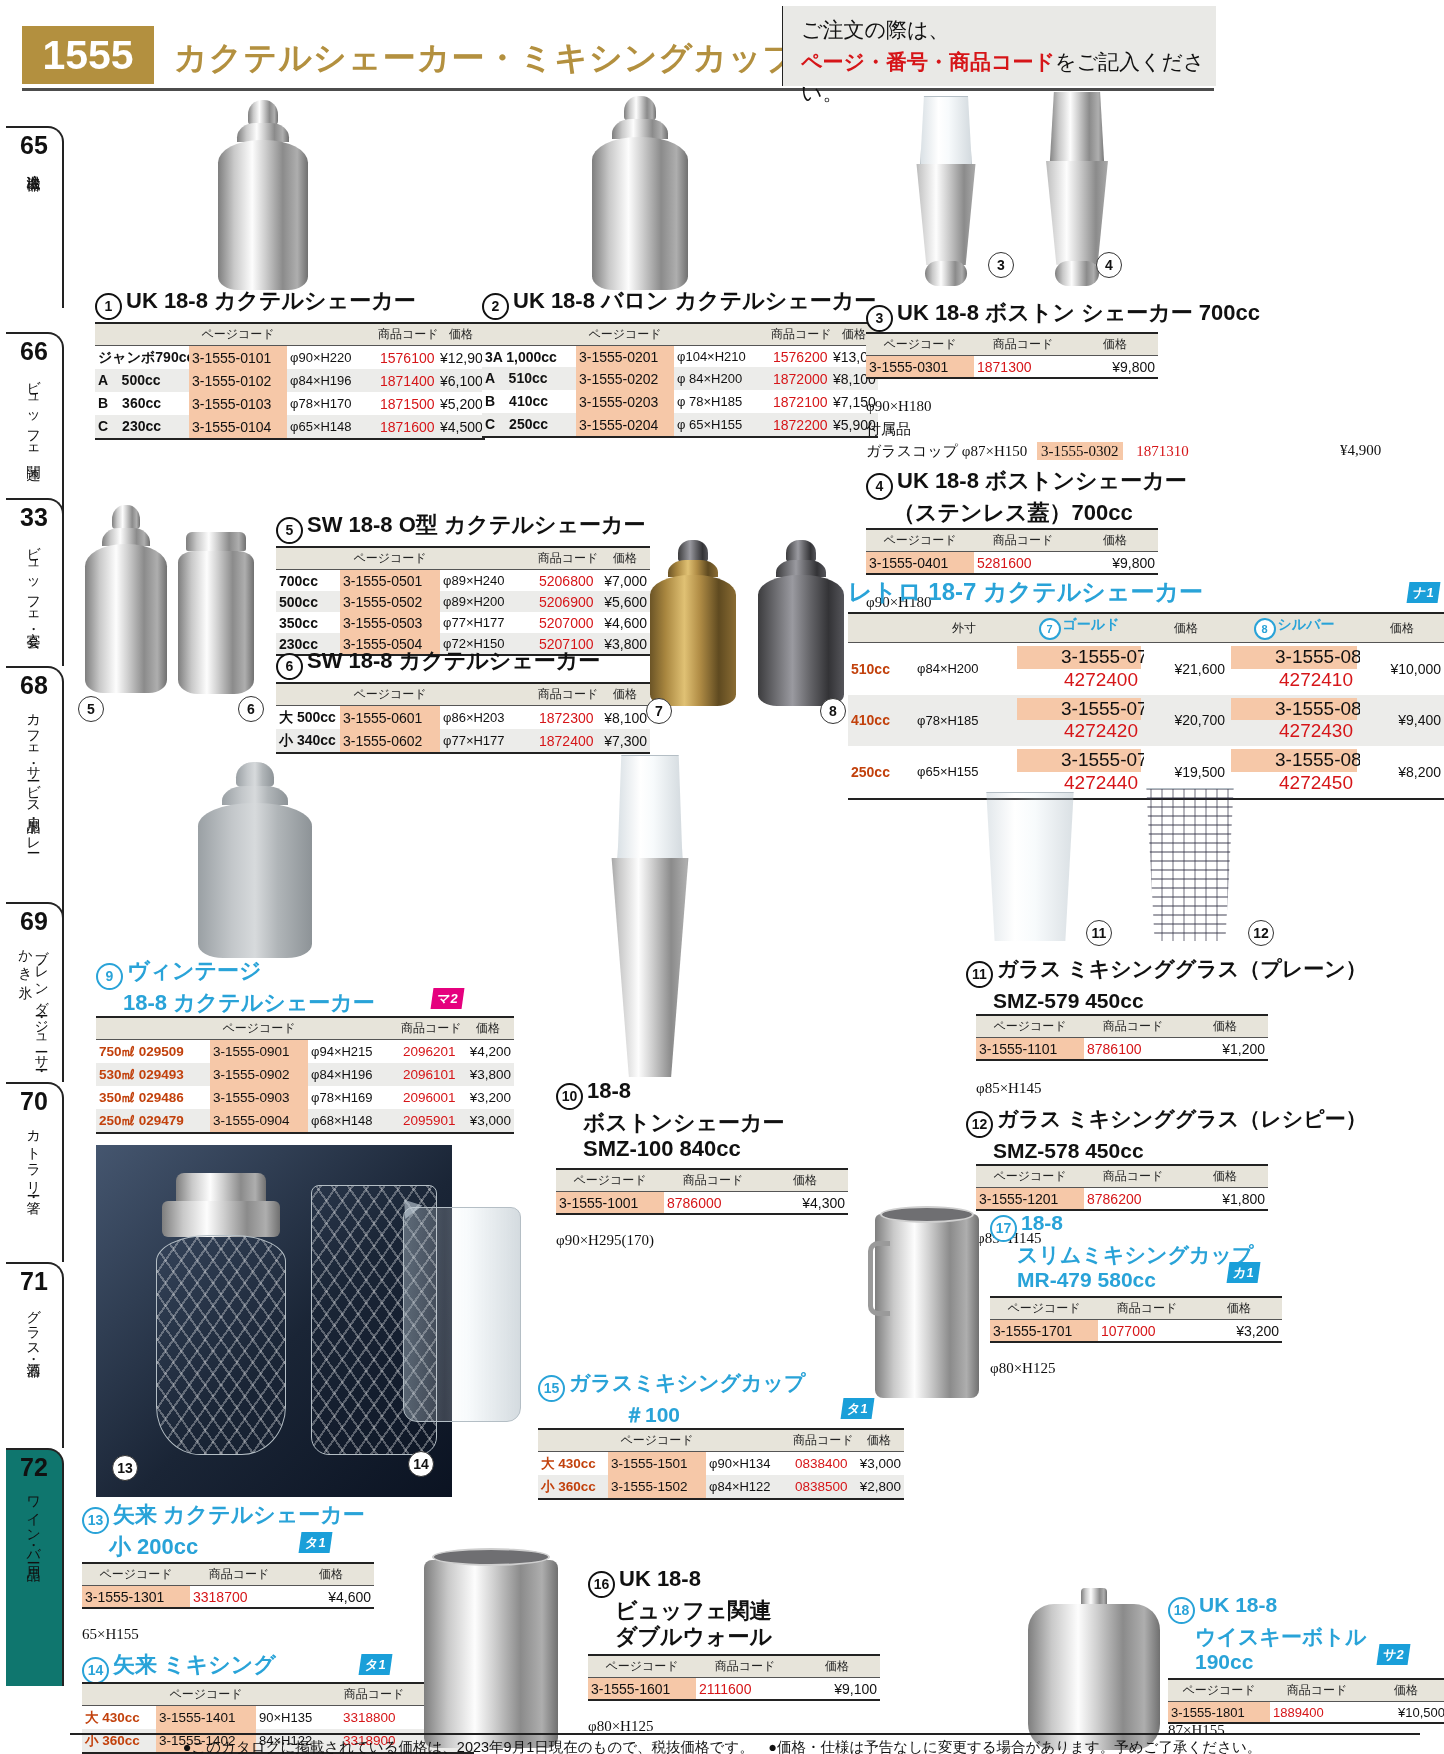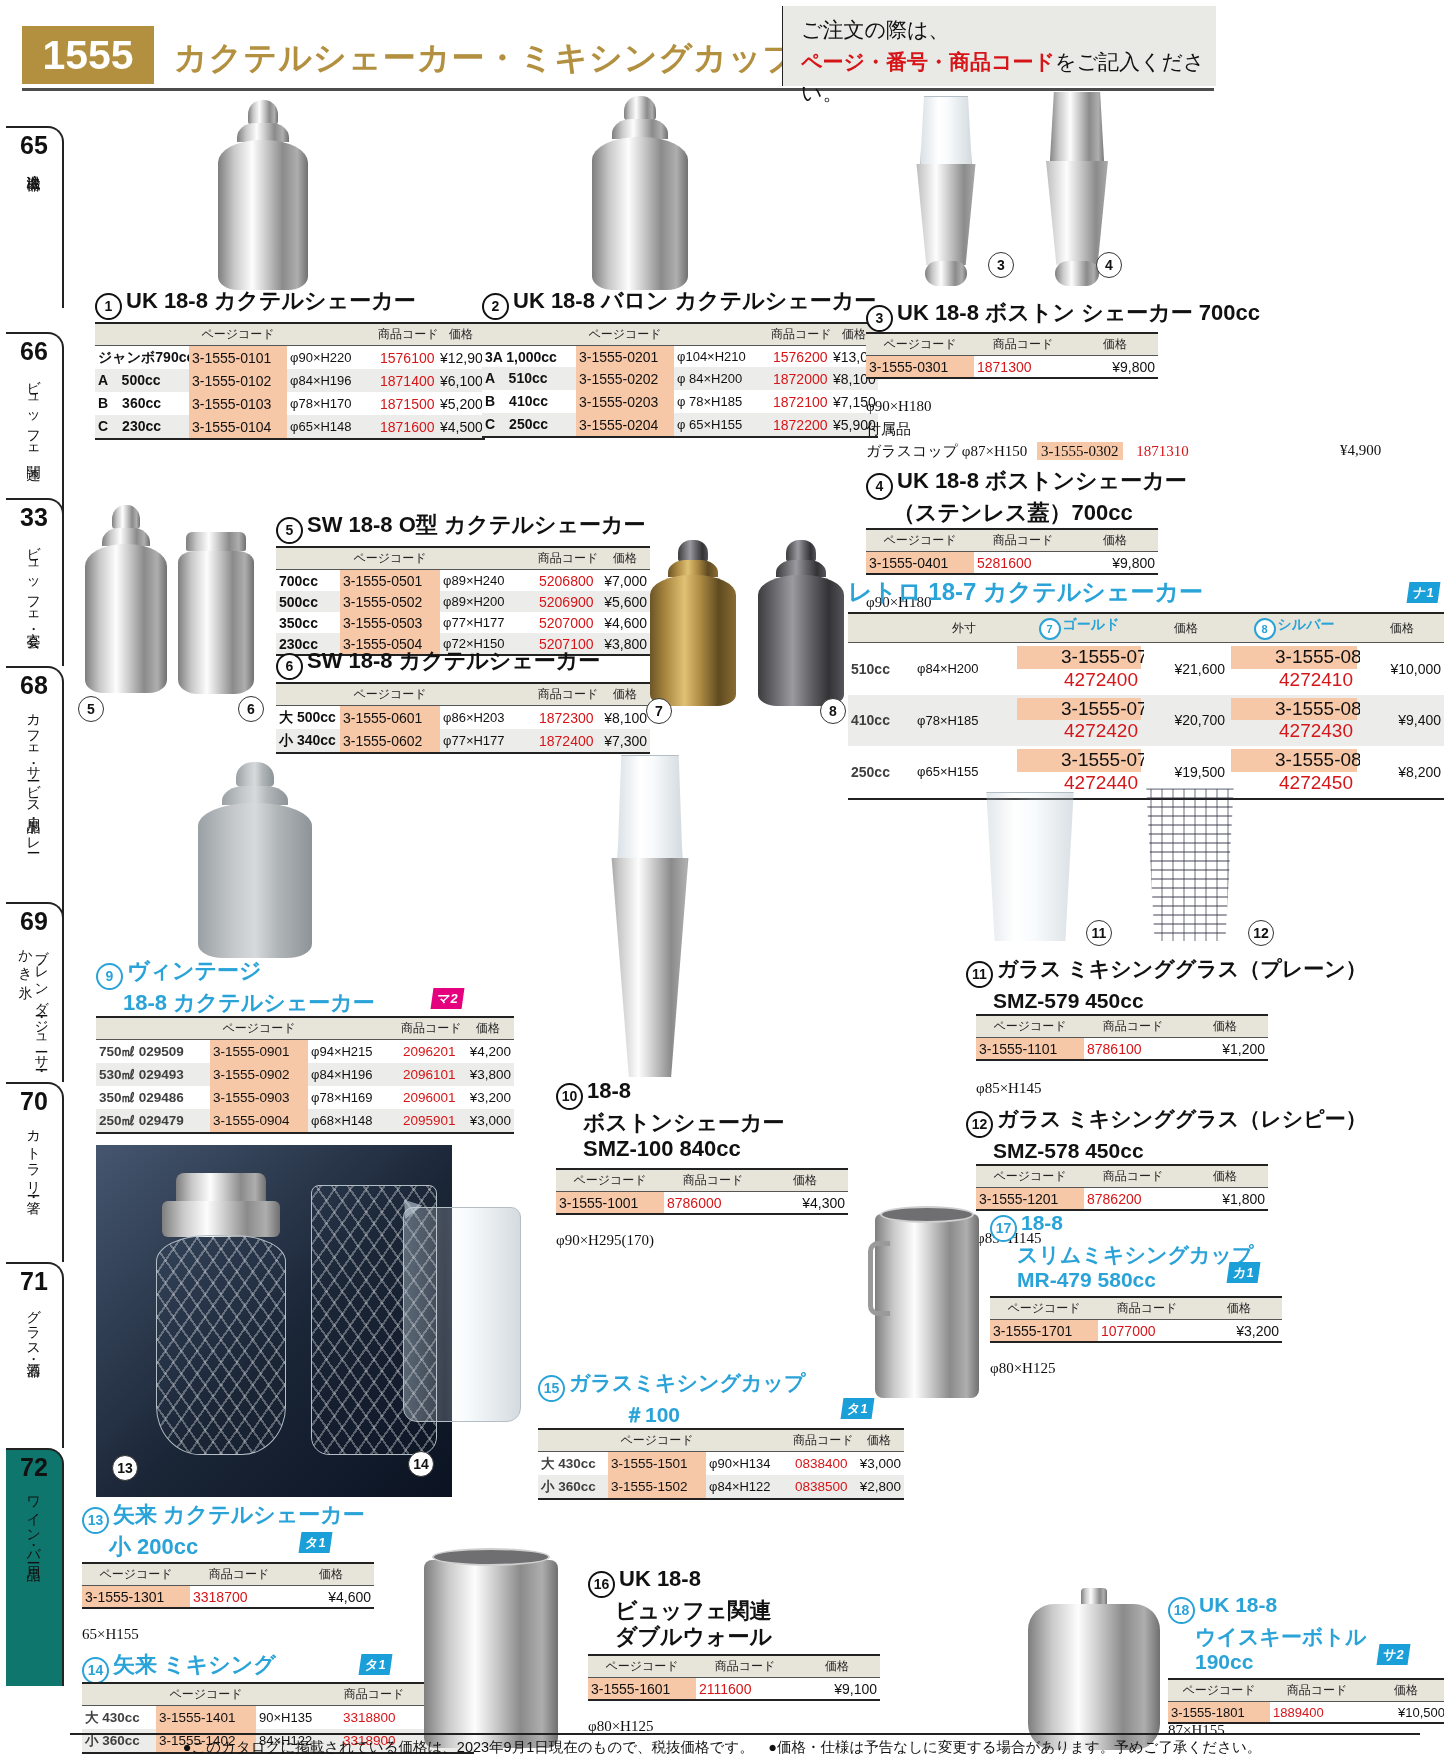--- a/index.html
+++ b/index.html
@@ -38,21 +38,21 @@
   
   table.pt{position:absolute;border-collapse:collapse;table-layout:fixed;font-size:14px;border-bottom:2.5px solid #222;background:#fff;}
   .pt th{background:#e7e4da;font-weight:normal;font-size:12px;padding:2px 1px;border-top:2.5px solid #222;
     border-bottom:1px solid #555;text-align:center;color:#222;white-space:nowrap;overflow:hidden;}
   .pt td{padding:2.5px 3px;white-space:nowrap;overflow:hidden;}
   .pt tbody tr:nth-child(even){background:#ececea;}
   .pt td.hl{background:#f6c8a8;}
   .pt td.red,.pt div.red{color:#d61518;}
   .pt td.price{text-align:right;}
   .pt td.sz{font-weight:bold;}
-  .pt td.szb{color:#404040;font-weight:bold;}
+  .pt td.szb{color:#c2410c;font-weight:bold;}
   .pt td.dim{font-size:13px;}
   .pt td.stack{text-align:center;padding:3px 3px;}
   .pt td.stack div{line-height:1.2;font-size:19px;padding-left:44px;}
   .pt td.stack div.hl{background:#f6c8a8;}
   .pt th.cblue{color:#29a3d8;font-weight:bold;font-size:14px;}
 
   
   .art{position:absolute;}
   .shape{position:absolute;}
   .metal{background:linear-gradient(90deg,#7e7e7e,#c9c9c9 18%,#fdfdfd 38%,#d0d0d0 52%,#8b8b8b 72%,#aeaeae 88%,#707070);}

